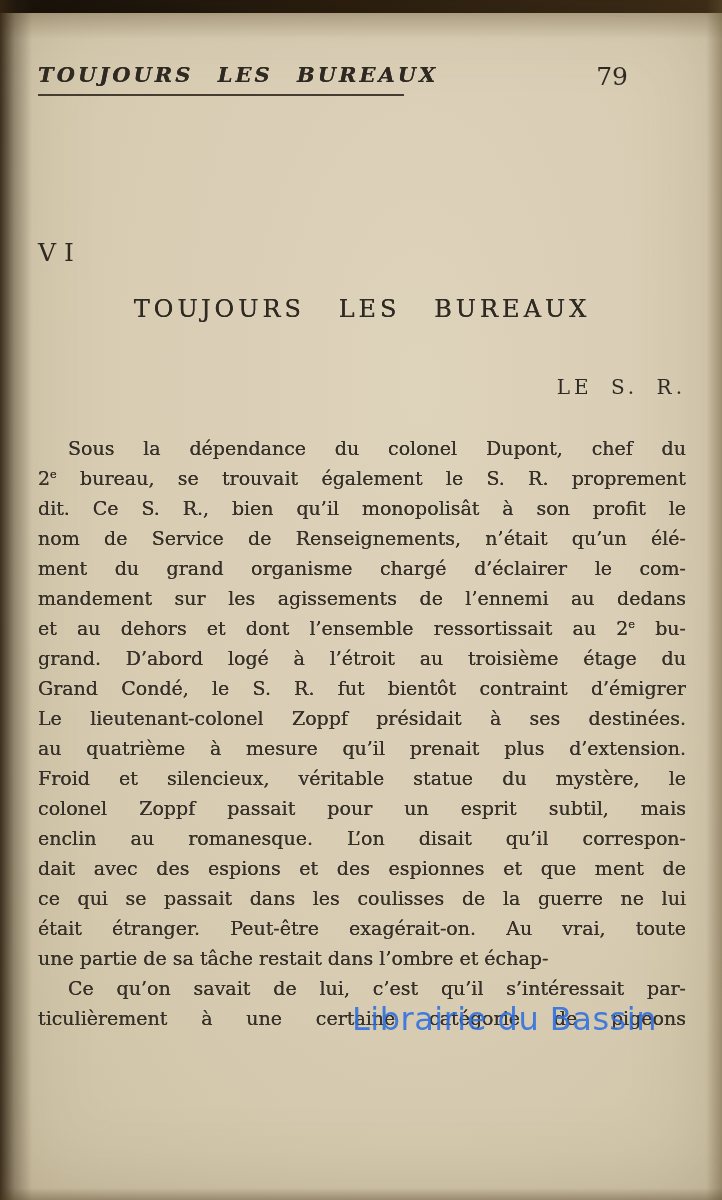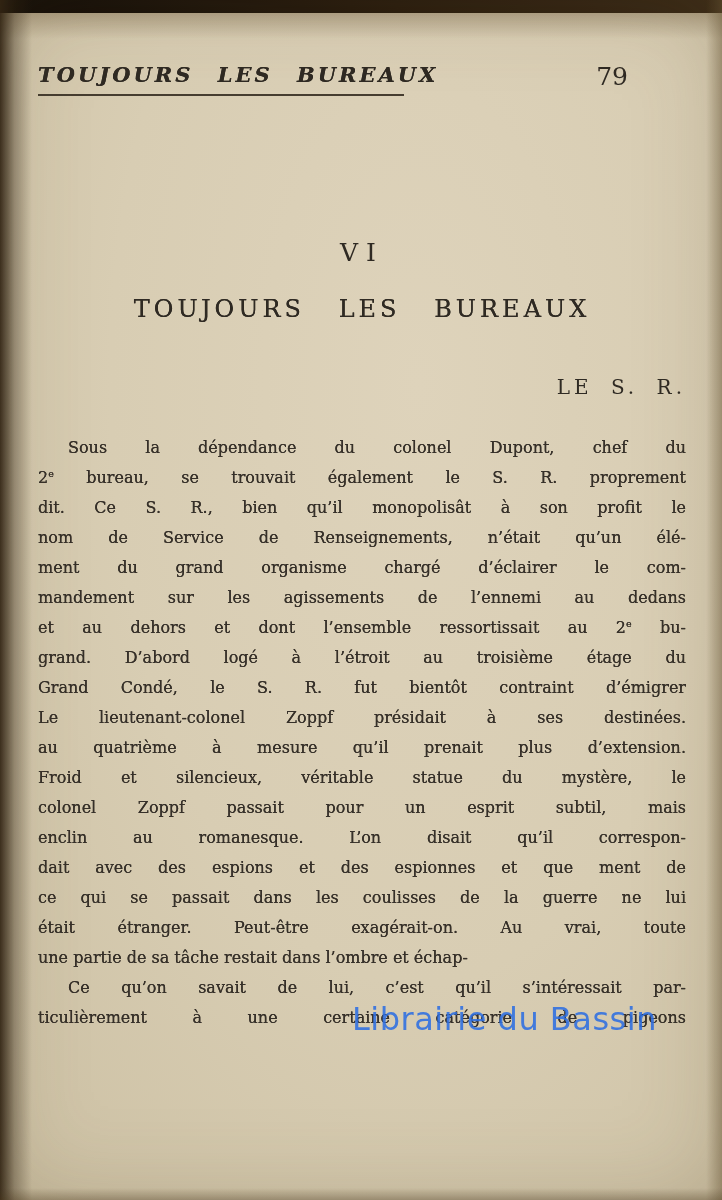--- a/index.html
+++ b/index.html
@@ -28,34 +28,34 @@
   }
   .rh-title {
     font-size: 21px; font-weight: bold; font-style: italic;
     letter-spacing: 3px; word-spacing: 14px; color: #2f2a23;
     text-shadow: 0 0 0.3px currentColor;
   }
   .rh-rule { width: 366px; height: 2px; background: #463d30; margin-top: 7px; }
   .rh-page { font-size: 25px; margin-right: 58px; color: #2f2a23; }
 
   .chapter-number {
-    margin-top: 142px; text-align: center;
+    margin-top: 142px; 
     font-size: 25px; letter-spacing: 8px; color: #2f2a23;
   }
   .chapter-title {
     margin-top: 28px; text-align: center;
     font-size: 24px; letter-spacing: 4px; word-spacing: 22px; color: #2f2a23;
     text-shadow: 0 0 0.3px currentColor;
   }
   .section-heading {
     margin-top: 52px; text-align: right;
     font-size: 20px; letter-spacing: 4px; word-spacing: 8px; color: #2f2a23;
   }
 
-  .para { margin-top: 34px; font-size: 16px; }
+  .para { margin-top: 34px; font-size: 19px; }
   .para + .para { margin-top: 0; }
   .line {
     line-height: 30px;
     text-align: justify;
     text-align-last: justify;
     text-shadow: 0 0 0.3px currentColor;
     overflow: hidden;
   }
   .para .line:first-child { text-indent: 30px; }
   .para:not(.para--continued) .line:last-child { text-align-last: left; }

